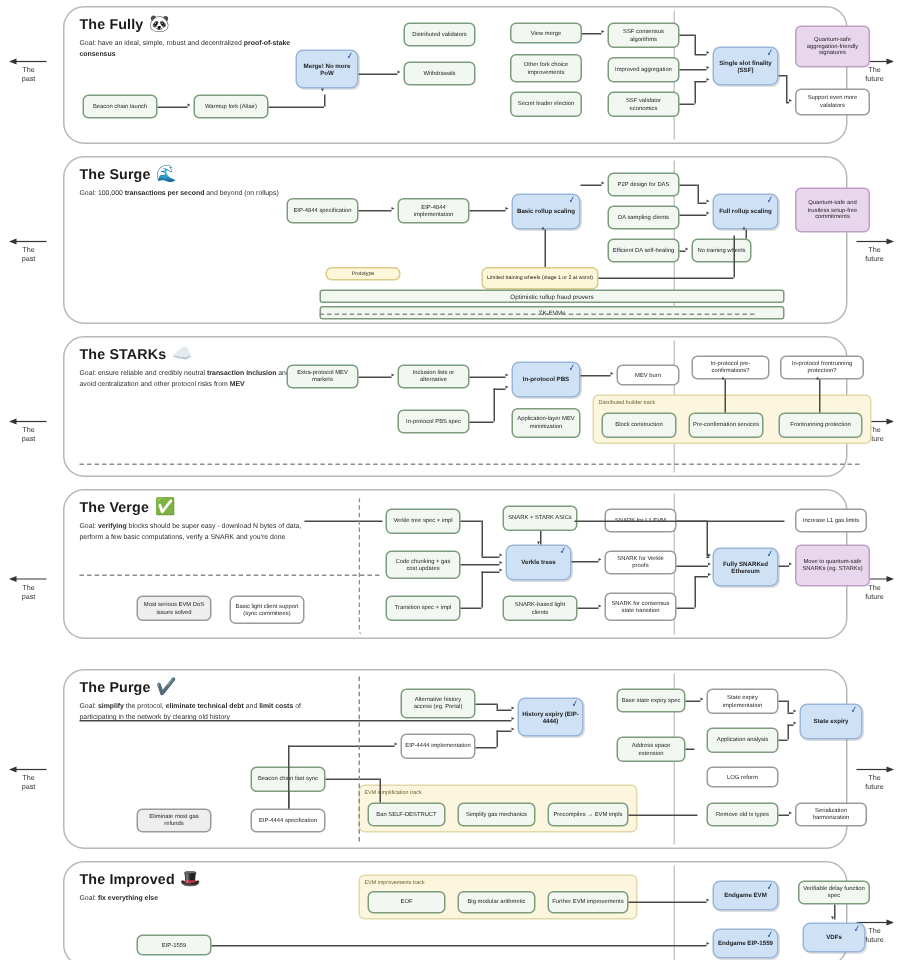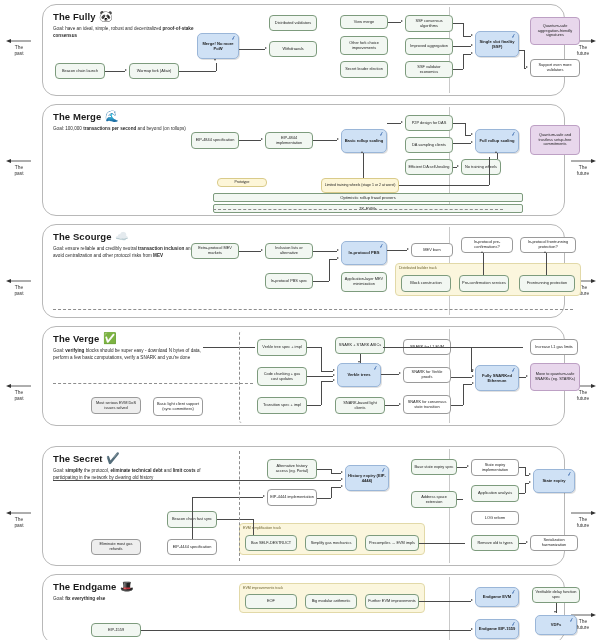--- a/index.html
+++ b/index.html
@@ -300,21 +300,21 @@
       <div class="conn h" style="left:481px; top:63px; width:2px;"></div>
       <div class="arrowhead" style="left:483px; top:61px;"></div>
     </div>
   </div>
 
   <div class="section" style="top:104px; height:112px;">
     <div class="sec-inner">
       <div class="vdiv" style="left:406px;"></div>
 
       <div class="sec-title">
-        <span>The Merge</span>
+        <span>The Surge</span>
         <span class="sec-emoji">🌊</span>
       </div>
       <div class="sec-goal">
         Goal: 100,000 <b>transactions per second</b> and beyond (on rollups)
       </div>
 
       <div class="node" style="left:148px; top:27px; width:48px; height:17px;">
         <span>EIP-4844 specification</span>
       </div>
       <div class="node" style="left:222px; top:27px; width:48px; height:17px;">
@@ -381,21 +381,21 @@
       <div class="conn v" style="left:446px; top:52px; height:28px;"></div>
       <div class="dashline" style="left:170px; top:104px; width:290px;"></div>
     </div>
   </div>
 
   <div class="section" style="top:224px; height:94px;">
     <div class="sec-inner">
       <div class="vdiv" style="left:406px;"></div>
 
       <div class="sec-title">
-        <span>The Scourge</span>
+        <span>The STARKs</span>
         <span class="sec-emoji">☁️</span>
       </div>
       <div class="sec-goal">
         Goal: ensure reliable and credibly neutral <b>transaction inclusion</b> and avoid centralization and other protocol risks from <b>MEV</b>
       </div>
 
       <div class="node" style="left:148px; top:18px; width:48px; height:16px;">
         <span>Extra-protocol MEV markets</span>
       </div>
       <div class="node" style="left:222px; top:18px; width:48px; height:16px;">
@@ -546,21 +546,21 @@
       <div class="dashline" style="left:10px; top:56px; width:200px;"></div>
       <div class="dashbox" style="left:196px; top:4px; width:348px; height:92px; border-top:0; border-right:0; border-bottom:0;"></div>
     </div>
   </div>
 
   <div class="section" style="top:446px; height:120px;">
     <div class="sec-inner">
       <div class="vdiv" style="left:406px;"></div>
 
       <div class="sec-title">
-        <span>The Secret</span>
+        <span>The Purge</span>
         <span class="sec-emoji">✔️</span>
       </div>
       <div class="sec-goal">
         Goal: <b>simplify</b> the protocol, <b>eliminate technical debt</b> and <b>limit costs</b> of participating in the network by clearing old history
       </div>
 
       <div class="node gray" style="left:48px; top:92px; width:50px; height:16px;">
         <span>Eliminate most gas refunds</span>
       </div>
       <div class="node" style="left:124px; top:64px; width:50px; height:17px;">
@@ -654,21 +654,21 @@
       <div class="conn v" style="left:422px; top:96px; height:0px;"></div>
       <div class="dashline v" style="left:196px; top:4px; height:110px;"></div>
     </div>
   </div>
 
   <div class="section" style="top:574px; height:70px;">
     <div class="sec-inner">
       <div class="vdiv" style="left:406px;"></div>
 
       <div class="sec-title">
-        <span>The Endgame</span>
+        <span>The Improved</span>
         <span class="sec-emoji">🎩</span>
       </div>
       <div class="sec-goal">
         Goal: <b>fix everything else</b>
       </div>
 
       <div class="node" style="left:48px; top:48px; width:50px; height:14px;">
         <span>EIP-1559</span>
       </div>
 

